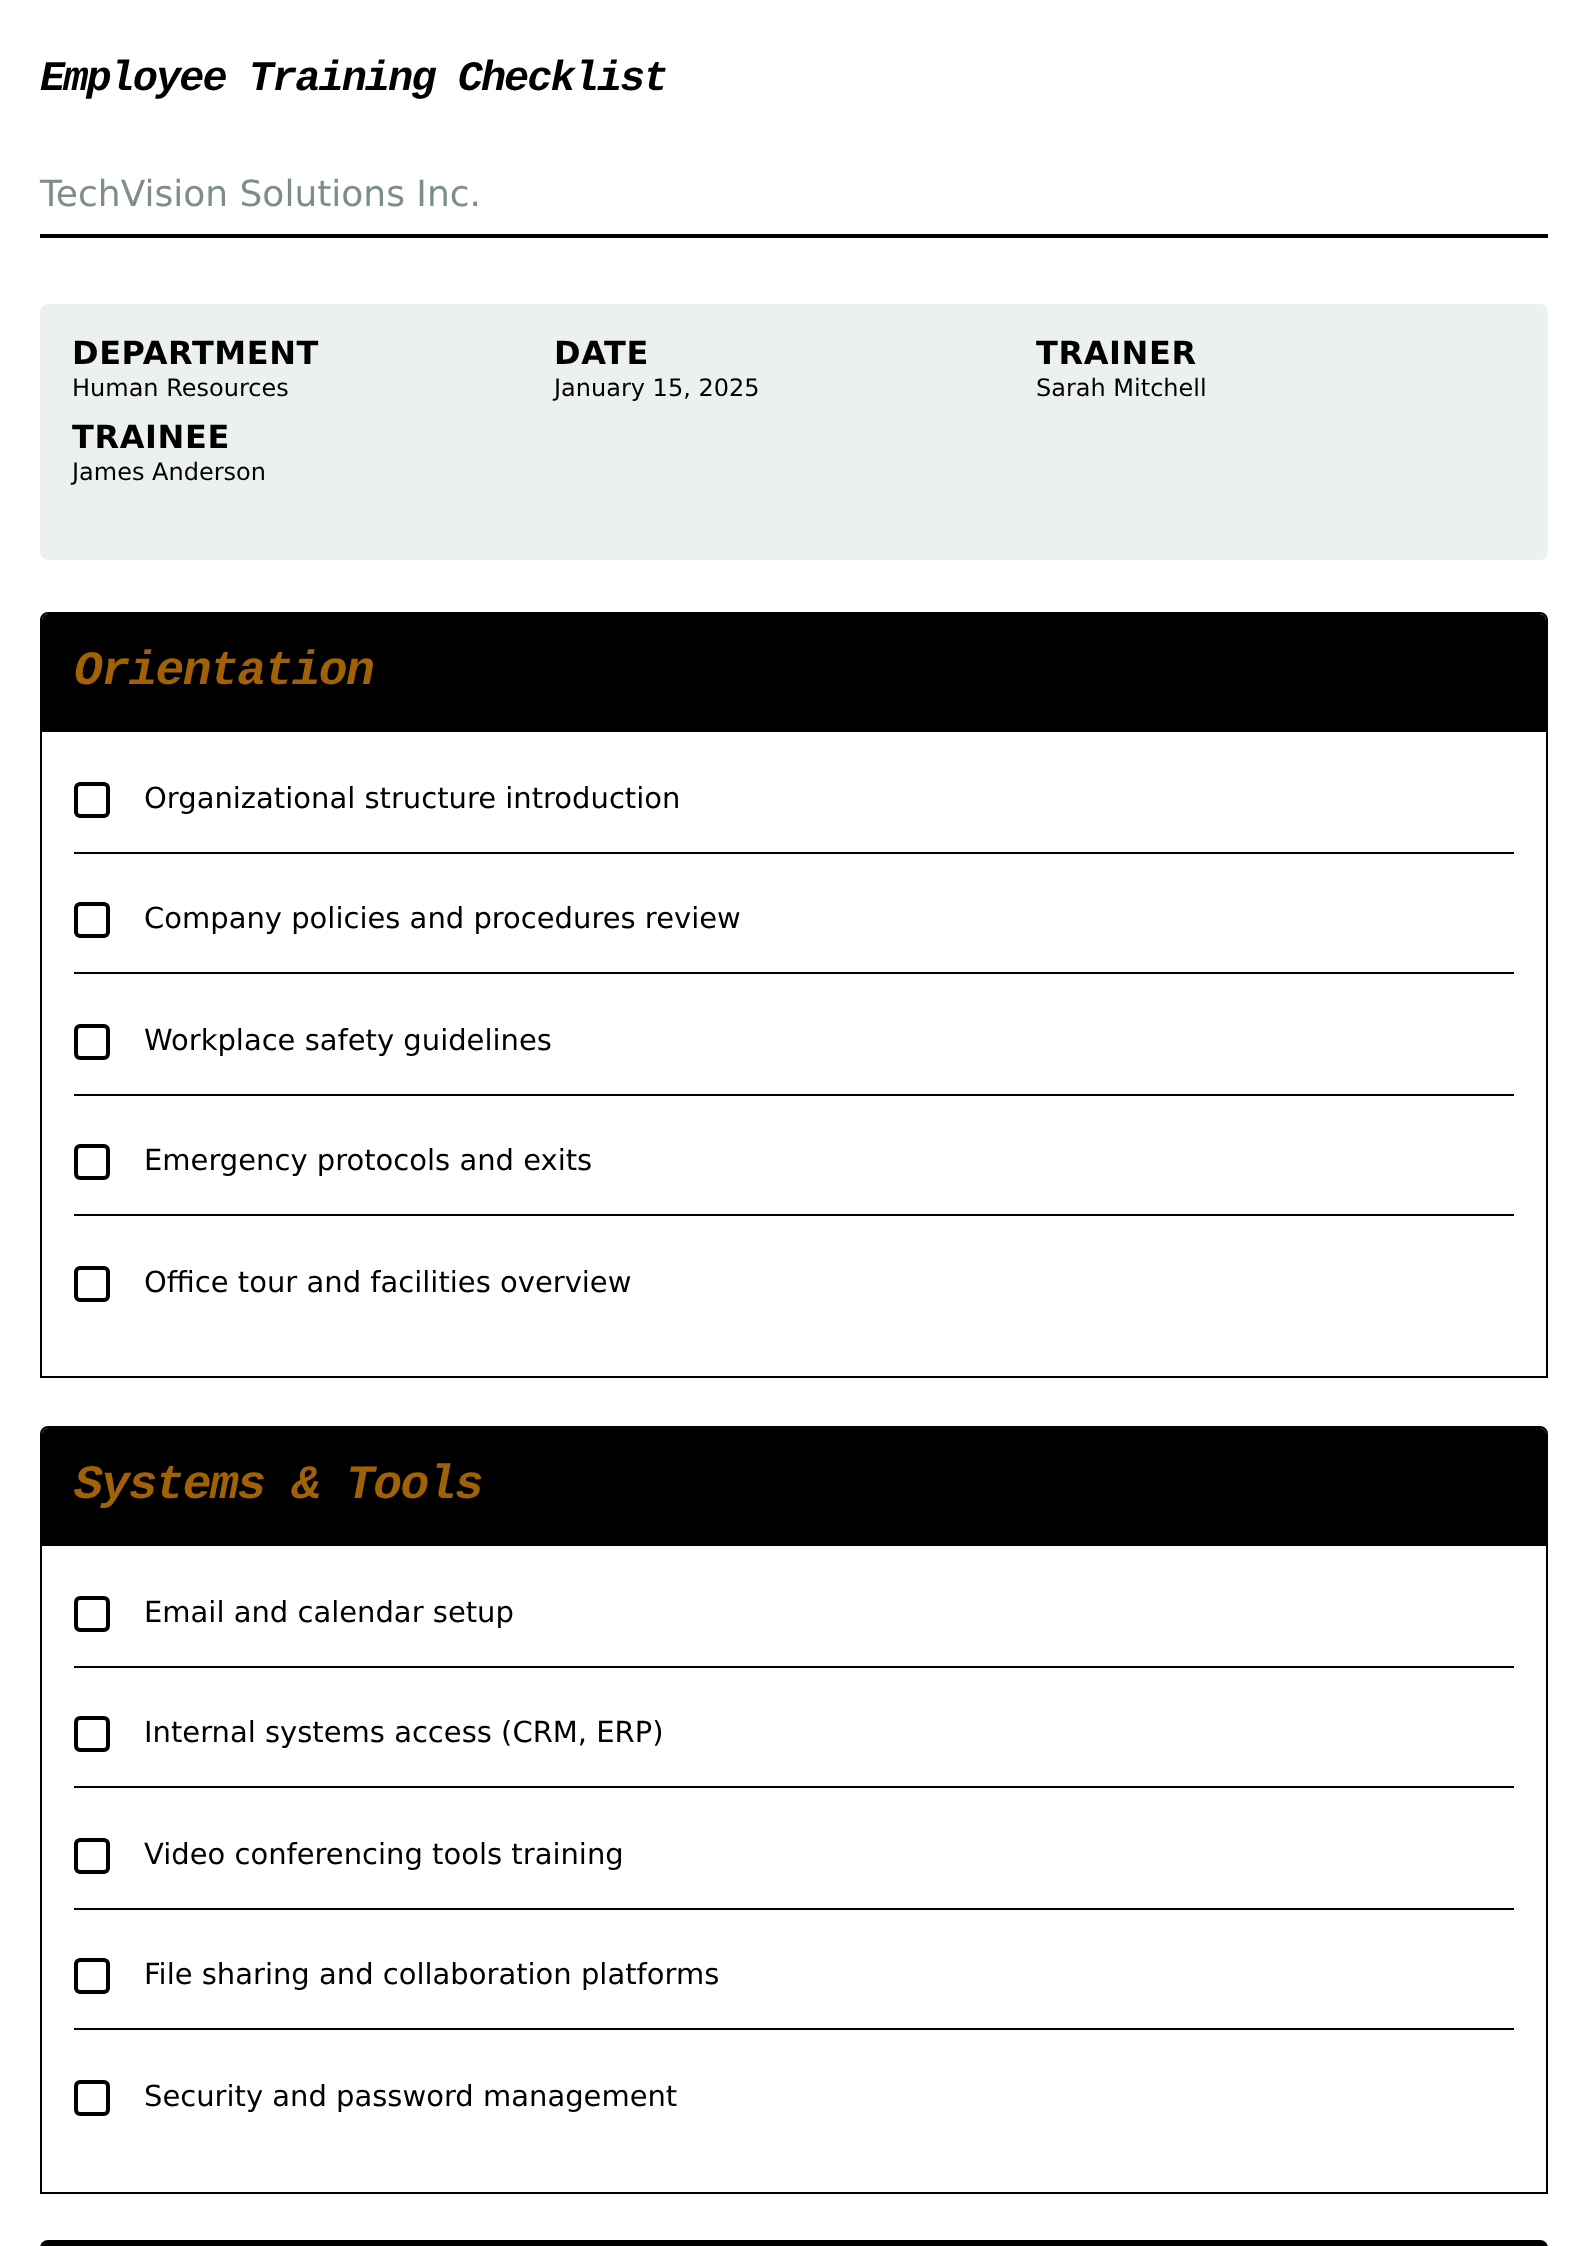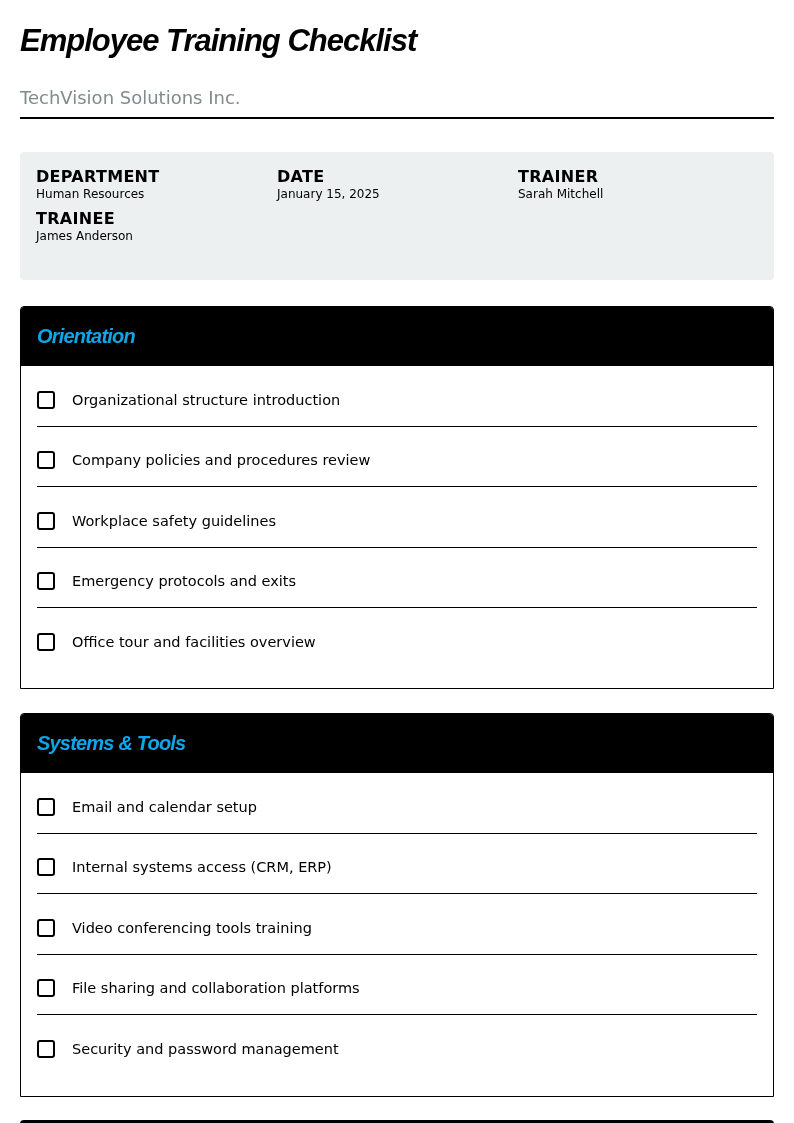--- a/index.html
+++ b/index.html
@@ -1,23 +1,23 @@
 <!DOCTYPE html>
 <html><head>
   <meta charset="utf-8">
   <style>
     * { box-sizing: border-box; margin: 0; padding: 0; }
     html, body { width: 794px; height: 1123px; overflow: hidden; background: #ffffff; }
     body { font-family: "DejaVu Sans", sans-serif; color: #000; position: relative; }
 
     .header { position: absolute; left: 20px; top: 18px; width: 754px; }
     .title {
-      font-family: Liberation Sans, sans-serif;
+      font-family: Liberation Mono, monospace;
       font-style: italic;
-      font-size: 31px;
+      font-size: 21px;
       letter-spacing: -1px;
       line-height: 46px;
       color: #000;
     }
     .company {
       margin-top: 22px;
       font-size: 18px;
       color: #7f8c8d;
       line-height: 24px;
     }
@@ -34,22 +34,22 @@
     .section {
       position: absolute; left: 20px; width: 754px;
       border: 1px solid #000; border-radius: 4px 4px 0 0; background: #fff;
     }
     .section-head {
       background: #000; color: #fff; height: 59px; padding: 0 16px;
       display: flex; align-items: center;
       border-radius: 3px 3px 0 0;
     }
     .section-title {
-      font-family: Liberation Sans, sans-serif; font-style: italic;
-      font-size: 20px; letter-spacing: -0.8px; color: #0ea5e9;
+      font-family: Liberation Mono, monospace; font-style: italic;
+      font-size: 24px; letter-spacing: -0.8px; color: #a16207;
     }
     .items { padding: 0 16px 12px 16px; }
     .item {
       display: flex; align-items: center; height: 60.5px;
       border-bottom: 1px solid #000; padding-top: 8px;
     }
     .item:last-child { border-bottom: none; }
     .checkbox {
       width: 18px; height: 18px; border: 2px solid #000; border-radius: 3px;
       margin-right: 17px; flex-shrink: 0; background: #fff; cursor: pointer;

